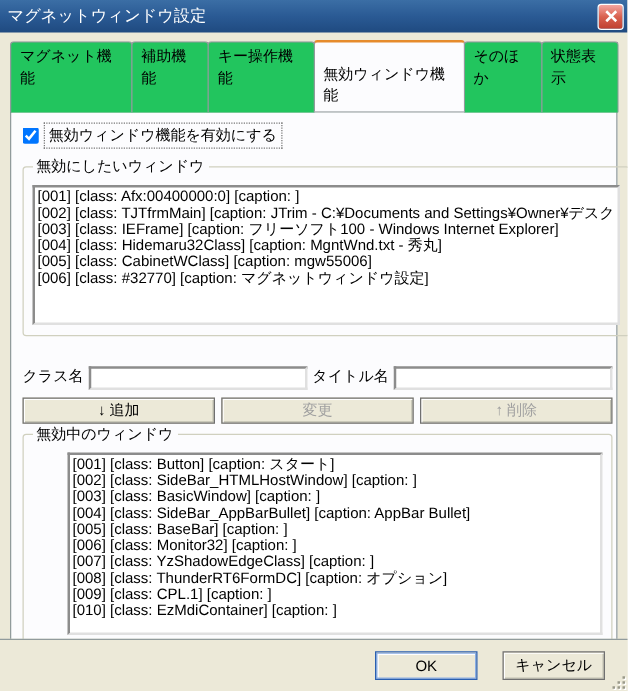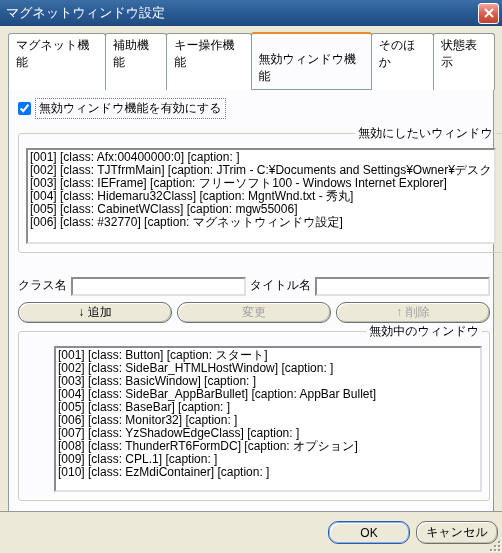--- a/index.html
+++ b/index.html
@@ -27,21 +27,21 @@
   border-radius: 3px;
   display: flex; align-items: center; justify-content: center;
   cursor: pointer;
 }
 .close-btn svg { width: 10px; height: 10px; }
 .content { padding: 6px 8px 8px 8px; }
 .tabs { display: flex; position: relative; z-index: 2; }
 .tab {
   border: 1px solid #919b9c;
   border-bottom: none;
-  background: #ffffff;
+  background: #22c55e;
   padding: 3px 7px;
   margin-right: -1px;
   border-radius: 3px 3px 0 0;
   cursor: pointer;
   position: relative;
   top: 1px;
 }
 .tab.active {
   background: #fcfcfe;
   padding-top: 17px;
@@ -62,25 +62,25 @@
 .checkbox-row label {
   border: 1px dotted #777;
   padding: 1px 3px;
 }
 fieldset {
   border: 1px solid #d0d0bf;
   border-radius: 3px;
   padding: 6px 7px 8px 7px;
   margin-bottom: 6px;
 }
-legend { padding: 0 3px; text-align: right; }
+legend { padding: 0 3px; }
 .listbox {
   background: #fff;
   border: 2px inset #e0e0e0;
-  height: 96px;
+  height: 112px;
   overflow-y: scroll;
   padding: 1px 2px;
   font-size: 12px;
   line-height: 13px;
   white-space: nowrap;
 }
 .listbox2 { height: 146px; margin-left: 28px; }
 .listbox div { cursor: pointer; }
 .input-row {
   display: flex;
@@ -97,38 +97,38 @@
   padding: 0 2px;
   font-family: inherit;
   font-size: 12px;
 }
 .btn-row { display: flex; gap: 5px; }
 .btn {
   flex: 1;
   height: 21px;
   background: #ece9d8;
   border: 1px solid #707070;
-  border-radius: 10px;
+  border-radius: 0;
   box-shadow: inset 1px 1px 0 #fff, inset -1px -1px 0 #c0c0b0;
   cursor: pointer;
   font-family: inherit;
   font-size: 12px;
 }
 .btn.disabled { color: #a0a0a0; cursor: default; }
 .bottom-bar {
   position: absolute;
   bottom: 0; left: 0; right: 0;
   height: 42px;
   border-top: 1px solid #919b9c;
   background: #ece9d8;
   display: flex;
   justify-content: flex-end;
   align-items: center;
-  padding-right: 4px;
-  gap: 6px;
+  padding-right: 18px;
+  gap: 20px;
 }
 .bottom-bar .btn { flex: 0 0 82px; height: 23px; }
 .ok-btn { border: 1px solid #2a5fb0; box-shadow: inset 0 0 0 1px #89ade4, inset 2px 2px 0 #fff; }
 .resize-grip {
   position: absolute; right: 2px; bottom: 2px;
   width: 14px; height: 14px; cursor: nwse-resize;
 }
 .resize-grip span {
   position: absolute; width: 2px; height: 2px; background: #9a9a8a;
   box-shadow: 1px 1px 0 #fff;

